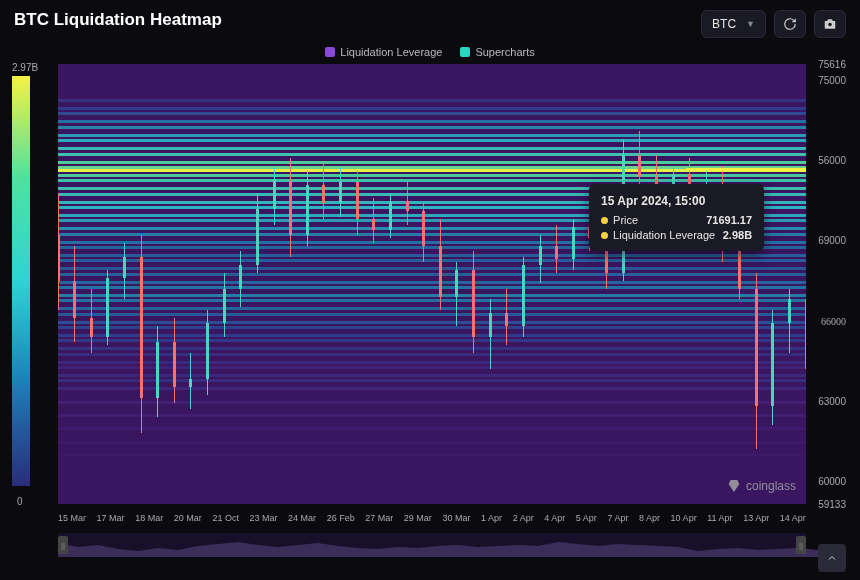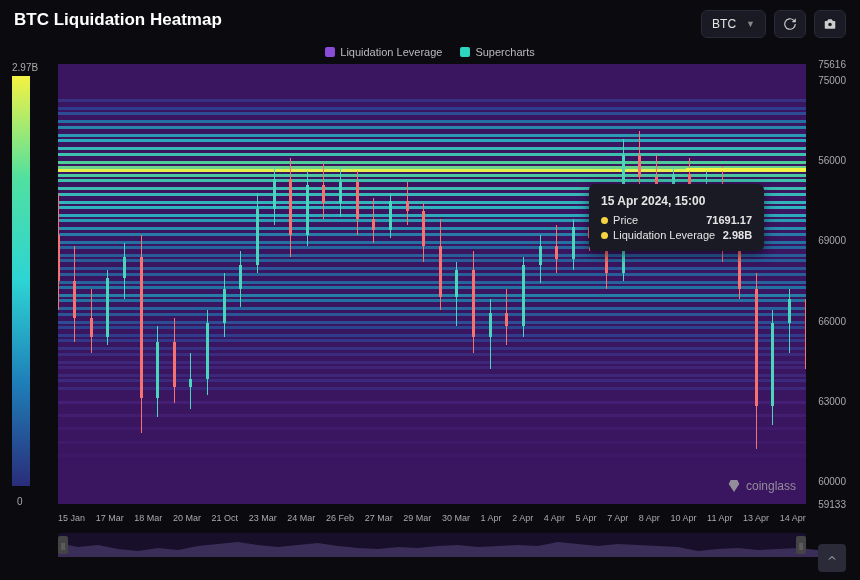--- a/index.html
+++ b/index.html
@@ -342,27 +342,27 @@
         </svg>
         <span>coinglass</span>
       </div>
     </div>
 
   <div class="yaxis" id="yaxis">
       <div class="ytick" style="top: 0px;">75616</div>
       <div class="ytick" style="top: 16.28px;">75000</div>
       <div class="ytick" style="top: 96.36px;">56000</div>
       <div class="ytick" style="top: 176.44px;">69000</div>
-      <div class="ytick" style="top: 256.96px;">66000</div>
+      <div class="ytick" style="top: 256.96px; font-family: Liberation Serif, serif;">66000</div>
       <div class="ytick" style="top: 337.04px;">63000</div>
       <div class="ytick" style="top: 417.12px;">60000</div>
       <div class="ytick" style="top: 440px;">59133</div>
     </div>
   <div class="xaxis" id="xaxis">
-      <span>15 Jan</span>
+      <span>15 Mar</span>
       <span>17 Mar</span>
       <span>18 Mar</span>
       <span>20 Mar</span>
       <span>21 Oct</span>
       <span>23 Mar</span>
       <span>24 Mar</span>
       <span>26 Feb</span>
       <span>27 Mar</span>
       <span>29 Mar</span>
       <span>30 Mar</span>

